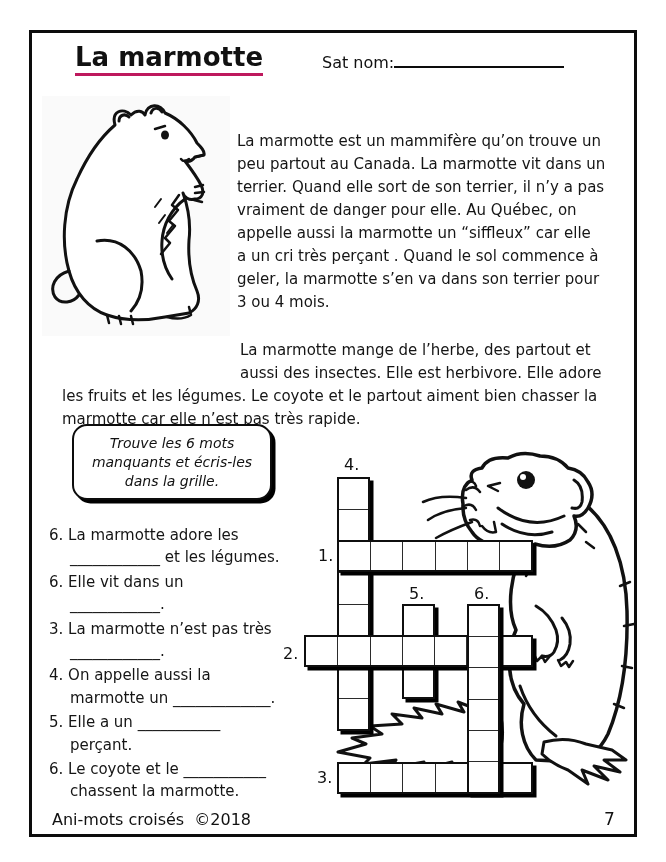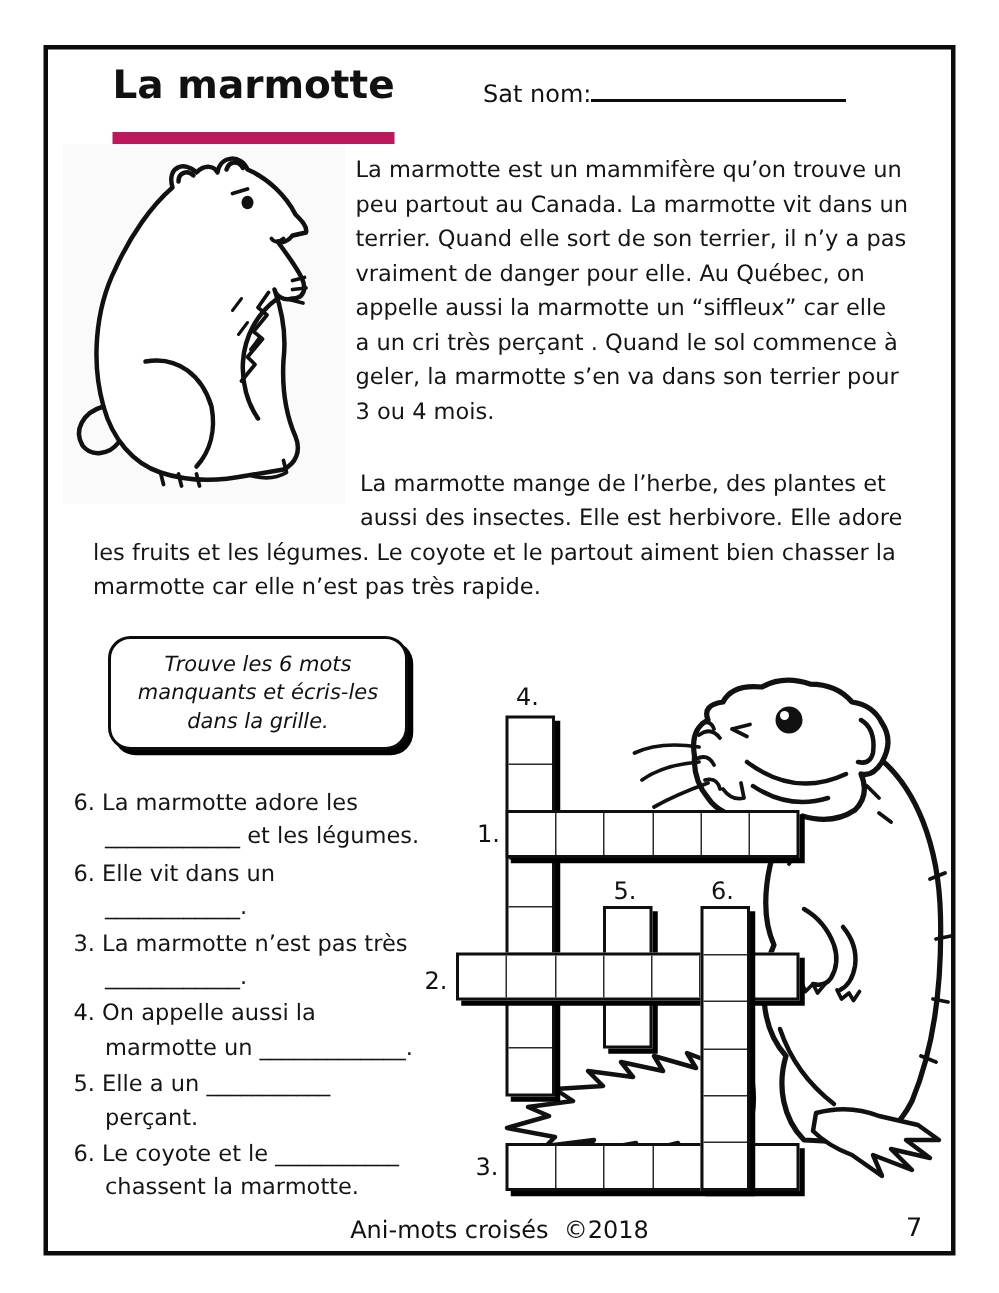--- a/index.html
+++ b/index.html
@@ -3,27 +3,27 @@
 <meta charset="utf-8">
 <style>
   html,body{margin:0;padding:0;background:#fff;}
   .canvas{position:relative;width:666px;height:862px;background:#ffffff;overflow:hidden;
           font-family:"DejaVu Sans","Liberation Sans",sans-serif;color:#111;}
   .frame{position:absolute;left:29px;top:30px;width:608px;height:807px;border:3px solid #0c0c0c;box-sizing:border-box;}
   .abs{position:absolute;}
   .pre{white-space:pre-line;}
 
   .title{left:75px;top:42px;font-size:26px;font-weight:bold;letter-spacing:0px;
-         border-bottom:8px solid #be185d;padding-bottom:16px;line-height:30px;}
+         border-bottom:3px solid #be185d;padding-bottom:1px;line-height:30px;}
   .nameRow{left:322px;top:50px;font-size:16px;}
   .nameLine{display:inline-block;width:170px;height:16px;border-bottom:2px solid #0c0c0c;vertical-align:baseline;}
 
   .imgBox{left:42px;top:96px;width:188px;height:240px;background:#fafafa;}
 
-  .para{font-size:15px;line-height:23px;color:#151515;}
+  .para{font-size:15px;line-height:23px;color:#151515;margin-top:28px;}
   .p1{left:237px;top:102px;width:404px;}
   .p2a{left:240px;top:311px;width:404px;}
   .p2b{left:62px;top:357px;width:566px;}
 
   .instrBox{left:72px;top:424px;width:200px;height:76px;border:2.5px solid #0c0c0c;border-radius:15px;
             box-shadow:3.5px 3.5px 0 #000;box-sizing:border-box;background:#fff;
             font-size:14px;font-style:italic;line-height:19px;text-align:center;padding-top:8px;}
 
   .questions{left:49px;top:524px;width:262px;font-size:15px;line-height:22.4px;color:#151515;}
   .q{padding-left:21px;text-indent:-21px;margin-bottom:2px;}
@@ -35,21 +35,21 @@
   .strip .cell{flex:1;}
   .across .cell{border-right:1.6px solid #2b2b2b;}
   .across .cell:last-child{border-right:none;}
   .down .cell{border-bottom:1.6px solid #2b2b2b;}
   .down .cell:last-child{border-bottom:none;}
   .clueNum{position:absolute;font-size:16px;z-index:4;color:#111;}
 
   .ghog{position:absolute;z-index:0;}
   .ghog1{z-index:1;}
 
-  .footerCredit{left:29px;top:810px;width:608px;text-align:center;font-size:16px;white-space:pre;}
+  .footerCredit{left:29px;top:810px;width:608px;font-size:16px;white-space:pre;padding-left:23px;}
   .pageNum{left:604px;top:809px;font-size:17px;}
 </style>
 </head>
 <body>
 
 <div class="canvas">
   <div class="frame"></div>
 
   <div class="abs title">La marmotte</div>
   <div class="abs nameRow">
@@ -72,21 +72,21 @@
   </svg>
 
   <div class="abs para p1 pre">La marmotte est un mammifère qu’on trouve un
 peu partout au Canada. La marmotte vit dans un
 terrier. Quand elle sort de son terrier, il n’y a pas
 vraiment de danger pour elle. Au Québec, on
 appelle aussi la marmotte un “siffleux” car elle
 a un cri très perçant . Quand le sol commence à
 geler, la marmotte s’en va dans son terrier pour
 3 ou 4  mois.</div>
-  <div class="abs para p2a pre">La marmotte mange de l’herbe, des plantes et
+  <div class="abs para p2a pre">La marmotte mange de l’herbe, des partout et
 aussi des insectes. Elle est herbivore. Elle adore</div>
   <div class="abs para p2b pre">les fruits et les légumes. Le coyote et le partout aiment bien chasser la
 marmotte car elle n’est pas très rapide.</div>
 
   <div class="abs instrBox pre">Trouve les 6 mots
 manquants et écris-les
 dans la grille.</div>
 
   <div class="abs questions">
     <div class="q pre">6. La marmotte adore les

